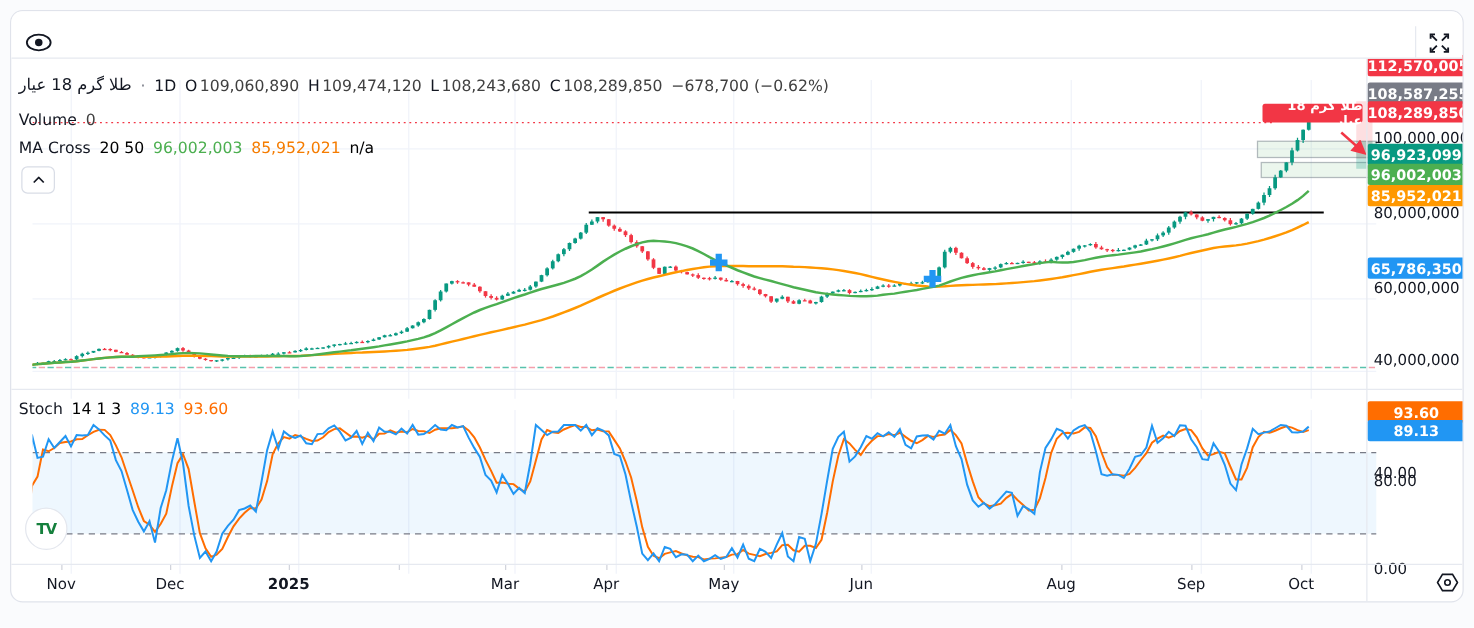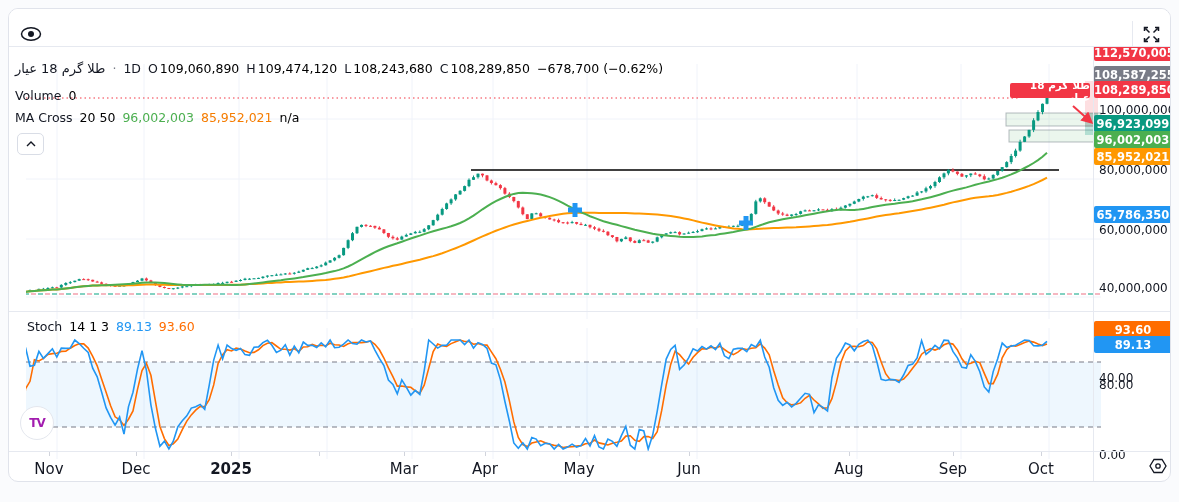--- a/index.html
+++ b/index.html
@@ -6,37 +6,37 @@
   #stage{position:relative;width:1179px;height:502px;overflow:hidden;user-select:none;}
   .card{position:absolute;left:8px;top:8px;width:1161px;height:472px;background:#ffffff;
         border:1px solid #e0e3eb;border-radius:10px;overflow:hidden;}
   #chart-svg{position:absolute;left:-9px;top:-9px;pointer-events:none;}
   .toprow{position:absolute;left:0;top:0;width:100%;height:37px;background:#ffffff;border-bottom:1px solid #e6e9f0;z-index:40;}
   .iconbtn{position:absolute;background:transparent;border:none;cursor:pointer;padding:0;display:flex;align-items:center;justify-content:center;}
   .legend{position:absolute;z-index:30;white-space:nowrap;font-size:12.5px;color:#131722;display:flex;align-items:center;gap:7px;}
   .legend .sym{font-size:13px;}
   .legend .sep{color:#787b86;}
   .legend .muted{color:#000000;}
-  .legend .red{color:#000000;}
+  .legend .red{color:#404040;}
   .legend .grn{color:#4caf50;}
   .legend .org{color:#f57c00;}
   .legend .blu{color:#2196f3;}
   .legend .kv{display:inline-flex;gap:2px;}
   .chevbtn{position:absolute;z-index:30;width:27px;height:22px;background:#fff;border:1px solid #d9dde6;border-radius:5px;
            display:flex;align-items:center;justify-content:center;cursor:pointer;}
   .scale-tick{position:absolute;left:1090px;width:74px;font-size:12px;color:#131722;z-index:20;}
   .scale-label{position:absolute;left:1085px;width:78px;font-size:11.5px;font-weight:bold;color:#fff;text-align:center;
                border-radius:2px;padding:1.5px 0;z-index:21;}
-  .t-label{position:absolute;font-size:15px;color:#131722;transform:translateX(-50%);z-index:20;}
+  .t-label{position:absolute;font-size:12px;color:#131722;transform:translateX(-50%);z-index:20;}
   .t-tick{position:absolute;width:1px;height:4px;background:#d1d4dc;z-index:20;}
   .divider{position:absolute;background:#e6e9f0;z-index:25;}
   .flag{position:absolute;background:#f23645;color:#fff;font-size:10.5px;font-weight:bold;border-radius:2px;
         display:flex;align-items:center;justify-content:center;z-index:35;direction:rtl;}
   .tvlogo{position:absolute;width:32px;height:32px;border-radius:50%;background:#fff;border:1px solid #e4e7ee;
-          display:flex;align-items:center;justify-content:center;z-index:30;font-weight:bold;font-size:12px;color:#a21caf;cursor:pointer;letter-spacing:-1px;}
+          display:flex;align-items:center;justify-content:center;z-index:30;font-weight:bold;font-size:12px;color:#15803d;cursor:pointer;letter-spacing:-1px;}
   .panecatch{position:absolute;z-index:5;}
 </style>
 </head>
 <body>
 
 <div id="stage">
   <div class="card">
     <svg id="chart-svg" width="1197" height="520">
       <defs>
         <clipPath id="clipMain">
@@ -612,21 +612,21 @@
       <span class="muted">20 50</span>
       <span class="grn">96,002,003</span>
       <span class="org">85,952,021</span>
       <span class="muted">n/a</span>
     </div>
     <button class="chevbtn" style="left:8px;top:124px;">
       <svg width="10" height="6" viewBox="0 0 10 6">
         <path d="M1,5 L5,1 L9,5" fill="none" stroke="#131722" stroke-width="1.4"></path>
       </svg>
     </button>
-    <div class="legend" style="left:18px;top:310px;justify-content:space-between;">
+    <div class="legend" style="left:6px;top:310px;justify-content:space-between;">
       <span>Stoch</span>
       <span class="muted">14 1 3</span>
       <span class="blu">89.13</span>
       <span style="color:#ff6d00">93.60</span>
     </div>
 
     <div class="flag" style="left:1001px;top:74px;width:80px;height:15px;">
       <span>طلا گرم 18 عیار</span>
     </div>
 

